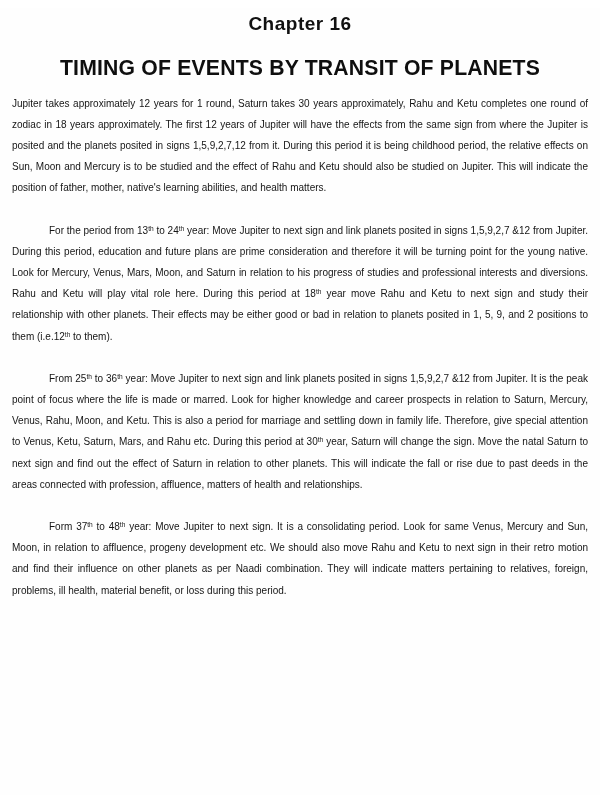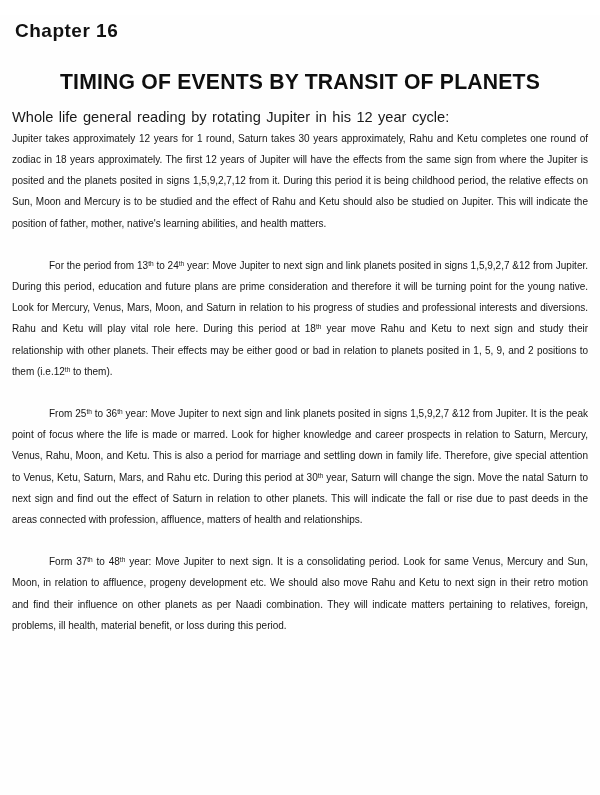--- a/index.html
+++ b/index.html
@@ -21,25 +21,26 @@
     position: relative;
     width: 600px;
     height: 795px;
     box-sizing: border-box;
     padding: 0;
     background: #fefefe;
   }
 
   
   .chapter-label {
+    text-align: center;
     font-size: 19px;
     font-weight: bold;
     letter-spacing: 0.5px;
     line-height: 1;
-    margin: 15px;
+    margin: 8px;
     padding-top: 6px;
     color: #111;
   }
 
   .chapter-title {
     text-align: center;
     font-size: 21.5px;
     font-weight: bold;
     letter-spacing: 0.2px;
     line-height: 1;
@@ -102,21 +103,20 @@
 <div class="page">
 
   <h2 class="chapter-label">Chapter  16</h2>
 
   <h1 class="chapter-title">TIMING OF EVENTS BY TRANSIT OF PLANETS</h1>
 
   <div class="spacer-before-body"></div>
 
   <div class="body-col">
 
-    <p class="intro-line">Whole life general reading by rotating Jupiter in his 12 year cycle:</p>
 
     <p class="para">Jupiter takes approximately 12 years for 1 round, Saturn takes 30 years approximately, Rahu and Ketu completes one round of zodiac in 18 years approximately. The first 12 years of Jupiter will have the effects from the same sign from where the Jupiter is posited and the planets posited in signs 1,5,9,2,7,12 from it. During this period it is being childhood period, the relative effects on Sun, Moon and Mercury is to be studied and the effect of Rahu and Ketu should also be studied on Jupiter. This will indicate the position of father, mother, native's learning abilities, and health matters.</p>
 
     <div class="gap"></div>
 
     <p class="para"><b class="run-in"><span>For the period from 13</span><sup>th</sup><span> to 24</span><sup>th</sup><span> year:</span></b><span> Move Jupiter to next sign and link planets posited in signs 1,5,9,2,7 &amp;12 from Jupiter. During this period, education and future plans are prime consideration and therefore it will be turning point for the young native. Look for Mercury, Venus, Mars, Moon, and Saturn in relation to his progress of studies and professional interests and diversions. Rahu and Ketu will play vital role here. During this period at 18</span><sup>th</sup><span> year move Rahu and Ketu to next sign and study their relationship with other planets. Their effects may be either good or bad in relation to planets posited in 1, 5, 9, and 2 positions to them (i.e.12</span><sup>th</sup><span> to them).</span></p>
 
     <div class="gap"></div>
 
     <p class="para"><b class="run-in"><span>From 25</span><sup>th</sup><span> to 36</span><sup>th</sup><span> year:</span></b><span> Move Jupiter to next sign and link planets posited in signs 1,5,9,2,7 &amp;12 from Jupiter. It is the peak point of focus where the life is made or marred. Look for higher knowledge and career prospects in relation to Saturn, Mercury, Venus, Rahu, Moon, and Ketu. This is also a period for marriage and settling down in family life. Therefore, give special attention to Venus, Ketu, Saturn, Mars, and Rahu etc. During this period at 30</span><sup>th</sup><span> year, Saturn will change the sign. Move the natal Saturn to next sign and find out the effect of Saturn in relation to other planets. This will indicate the fall or rise due to past deeds in the areas connected with profession, affluence, matters of health and relationships.</span></p>

